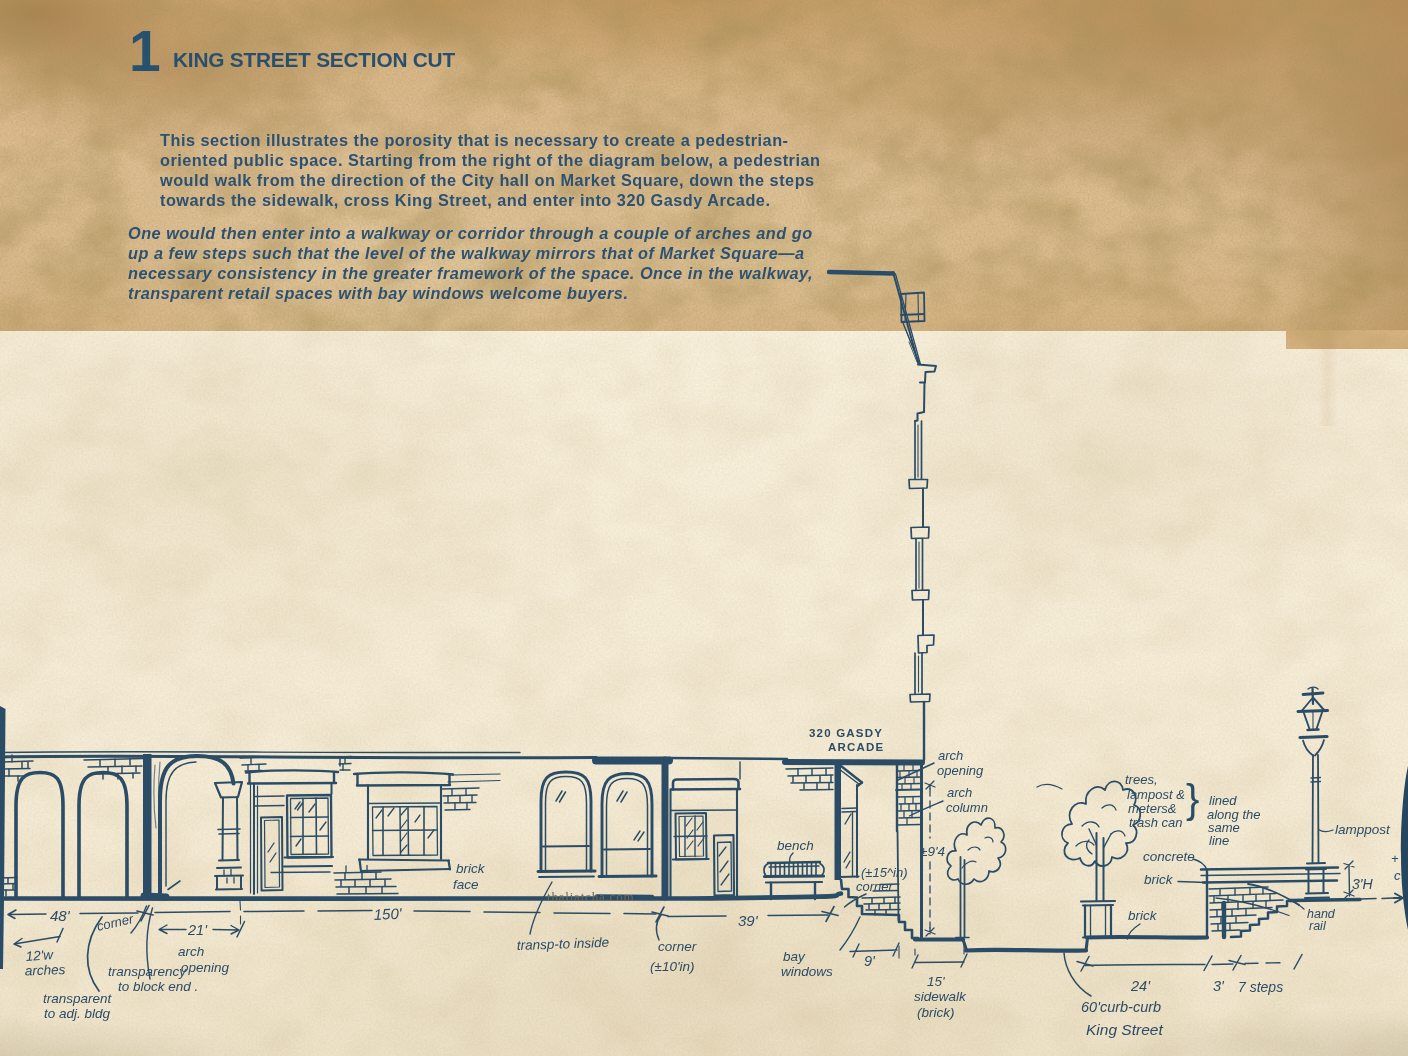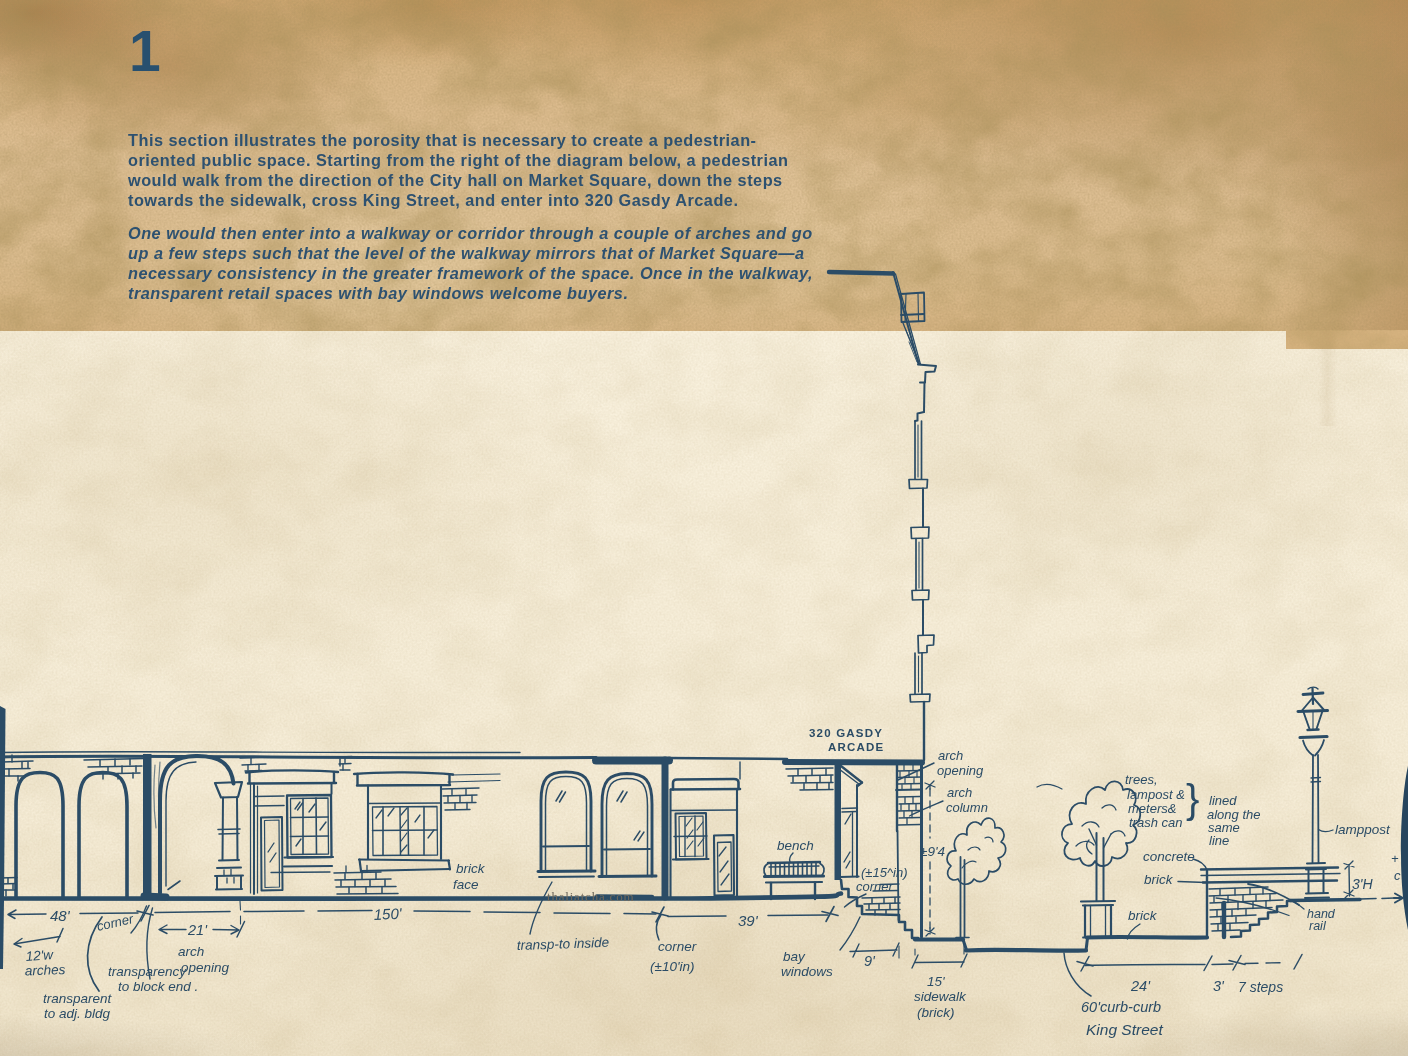--- a/index.html
+++ b/index.html
@@ -54,22 +54,23 @@
     </defs>
     <rect x="0" y="0" width="1408" height="331" filter="url(#blotch)" opacity="0.65"></rect>
     <rect x="1286" y="331" width="122" height="18" filter="url(#blotch)" opacity="0.45"></rect>
     <rect x="0" y="331" width="1408" height="725" filter="url(#blotch)" opacity="0.11"></rect>
     <rect x="0" y="0" width="1408" height="331" filter="url(#fine)" opacity="0.4"></rect>
     <rect x="0" y="331" width="1408" height="725" filter="url(#fine)" opacity="0.15"></rect>
   </svg>
 
   <div class="num1">1</div>
 
-
-  <div class="para" style="top:130px;">This section illustrates the porosity that is necessary to create a pedestrian-<br>oriented public space. Starting from the right of the diagram below, a pedestrian<br>would walk from the direction of the City hall on Market Square, down the steps<br>towards the sidewalk, cross King Street, and enter into 320 Gasdy Arcade.</div>
+  <div class="title">KING STREET SECTION CUT</div>
+
+  <div class="para" style="top:130px;margin-left:32px;">This section illustrates the porosity that is necessary to create a pedestrian-<br>oriented public space. Starting from the right of the diagram below, a pedestrian<br>would walk from the direction of the City hall on Market Square, down the steps<br>towards the sidewalk, cross King Street, and enter into 320 Gasdy Arcade.</div>
 
   <div class="para" style="top:223px;font-style:italic;">One would then enter into a walkway or corridor through a couple of arches and go<br>up a few steps such that the level of the walkway mirrors that of Market Square—a<br>necessary consistency in the greater framework of the space. Once in the walkway,<br>transparent retail spaces with bay windows welcome buyers.</div>
 
   <svg id="sk" width="1408" height="1056" viewBox="0 0 1408 1056" style="position:absolute;left:0;top:0;" fill="none" stroke="#2b4c66" stroke-linecap="round" stroke-linejoin="round">
 
     <path d="M0,706 L5.5,709 L4,900 L3,969 L0,969 Z" fill="#2b4c66" stroke="none"></path>
 
     <path d="M1408,766 C1403,788 1400.5,828 1401,855 C1401,884 1403.5,908 1408,930 Z" fill="#26455e" stroke="none"></path>
 
     <g>

